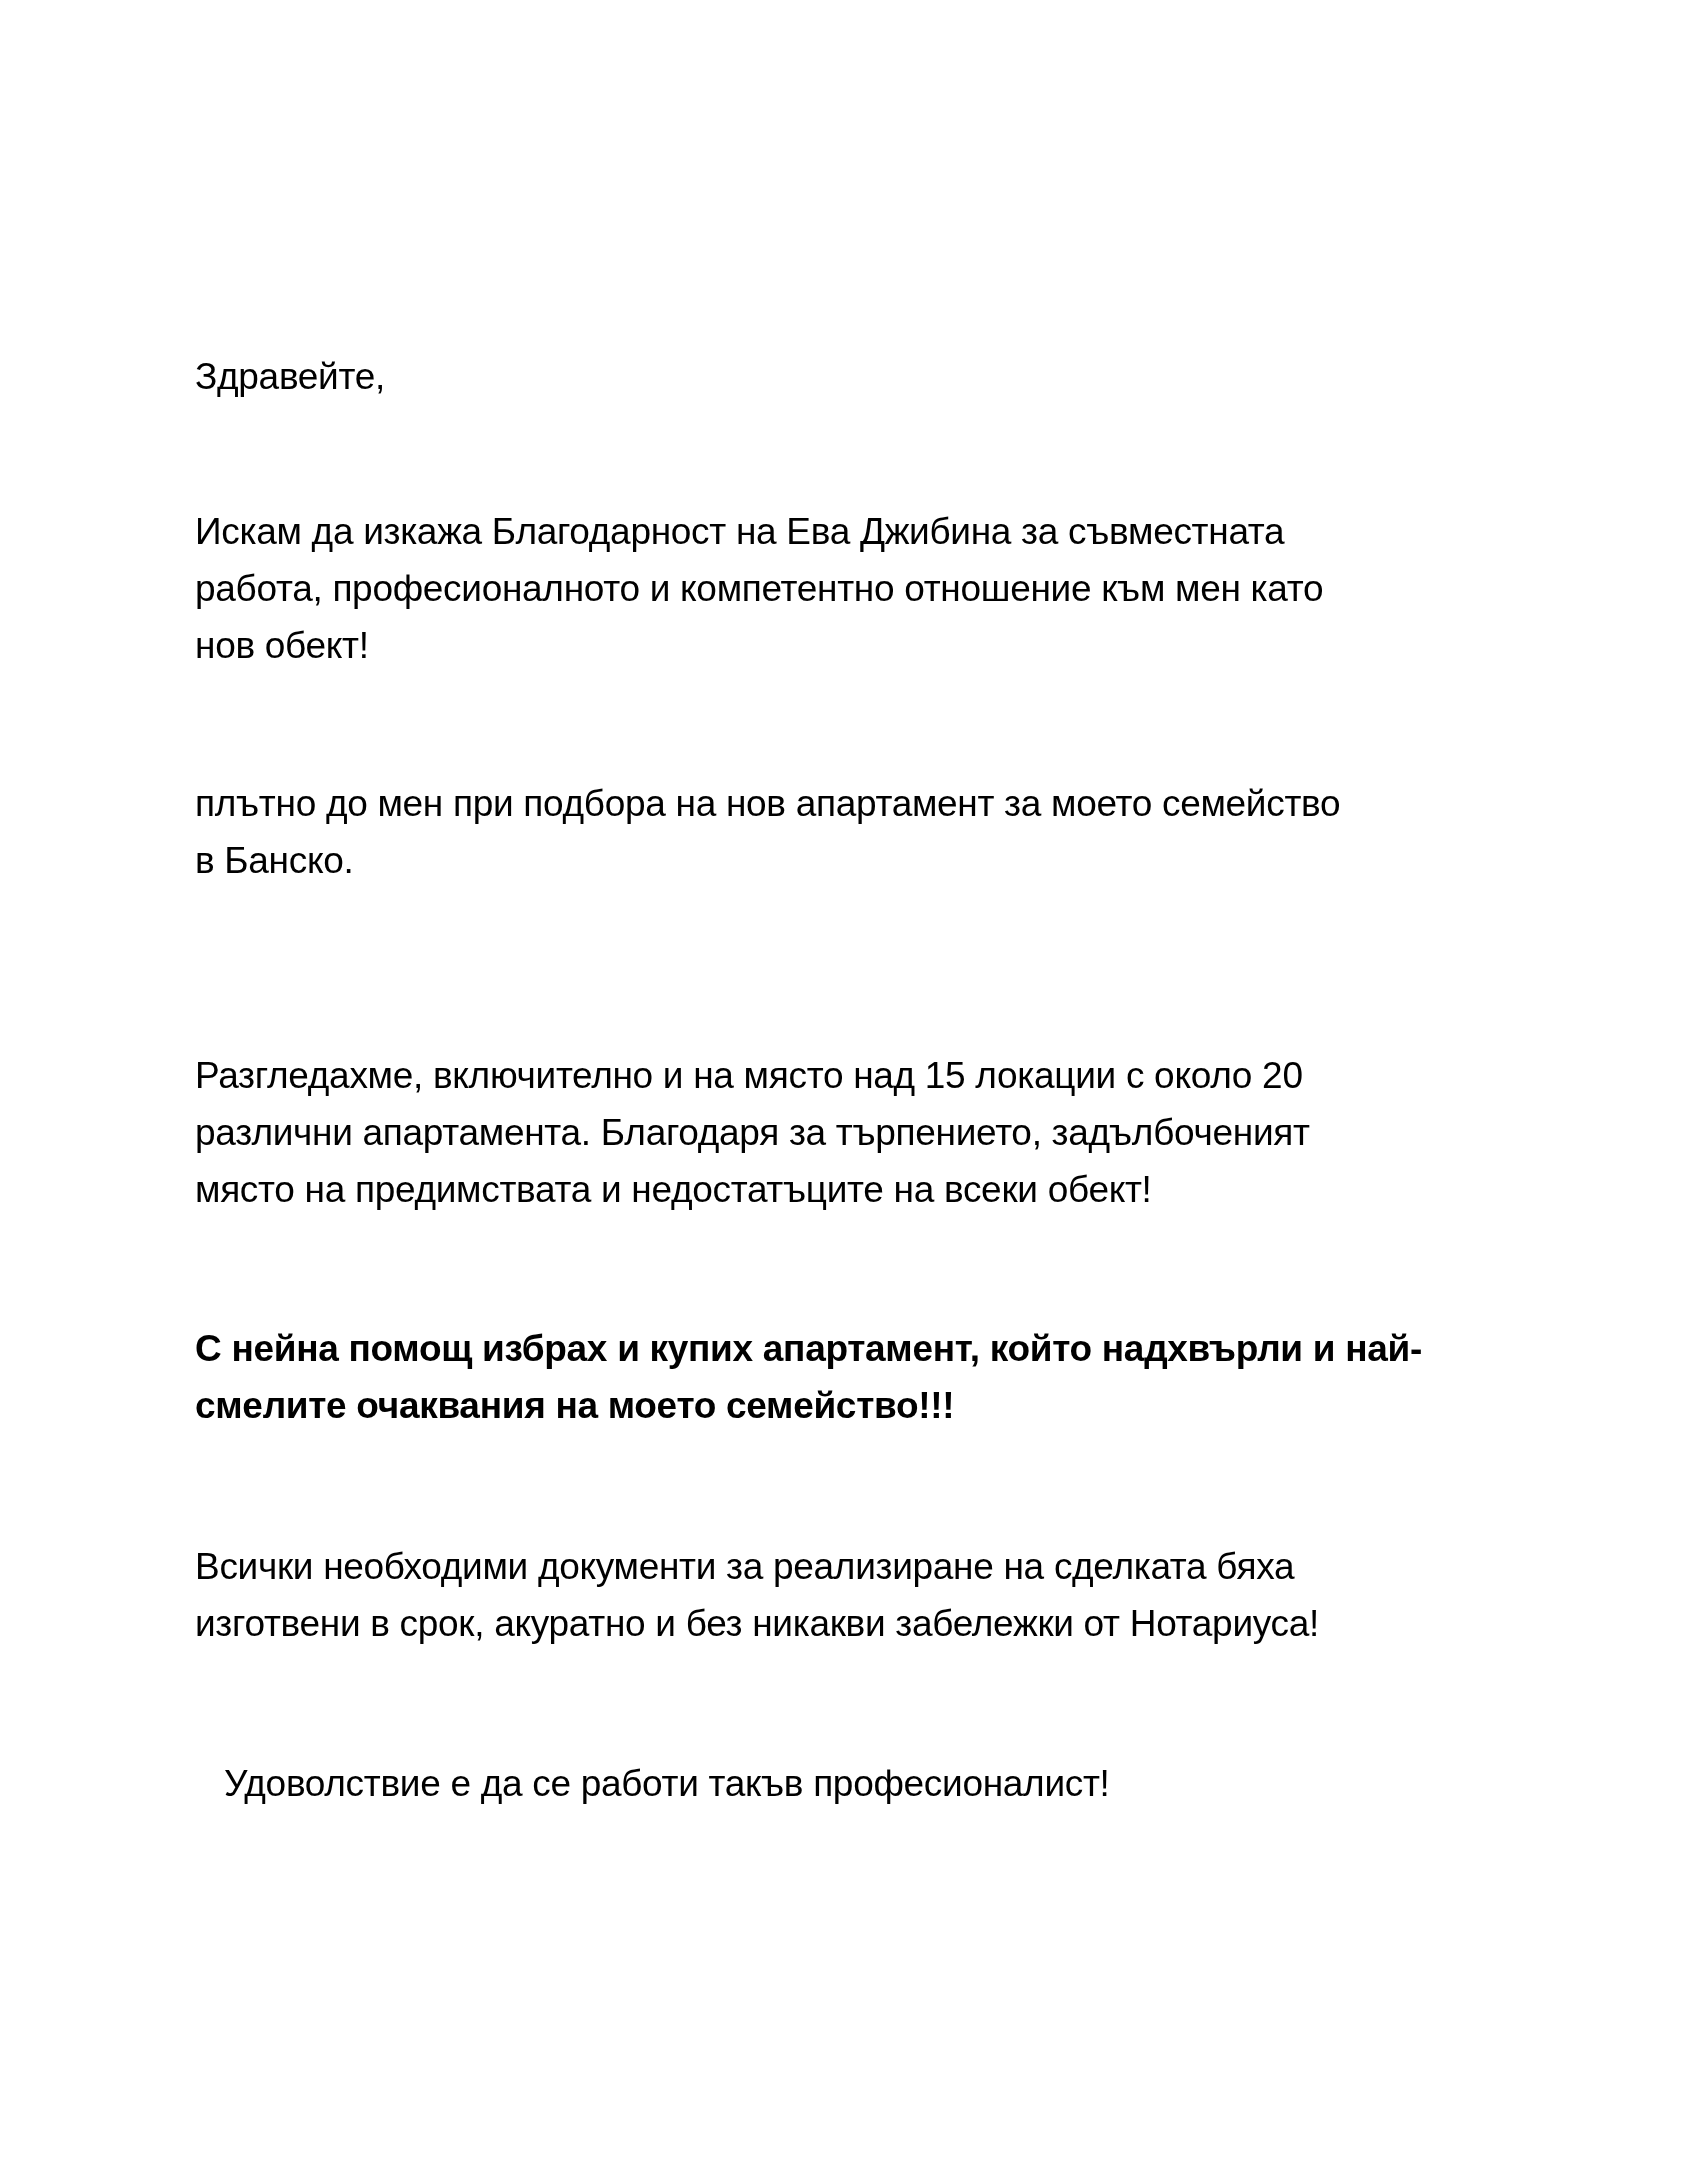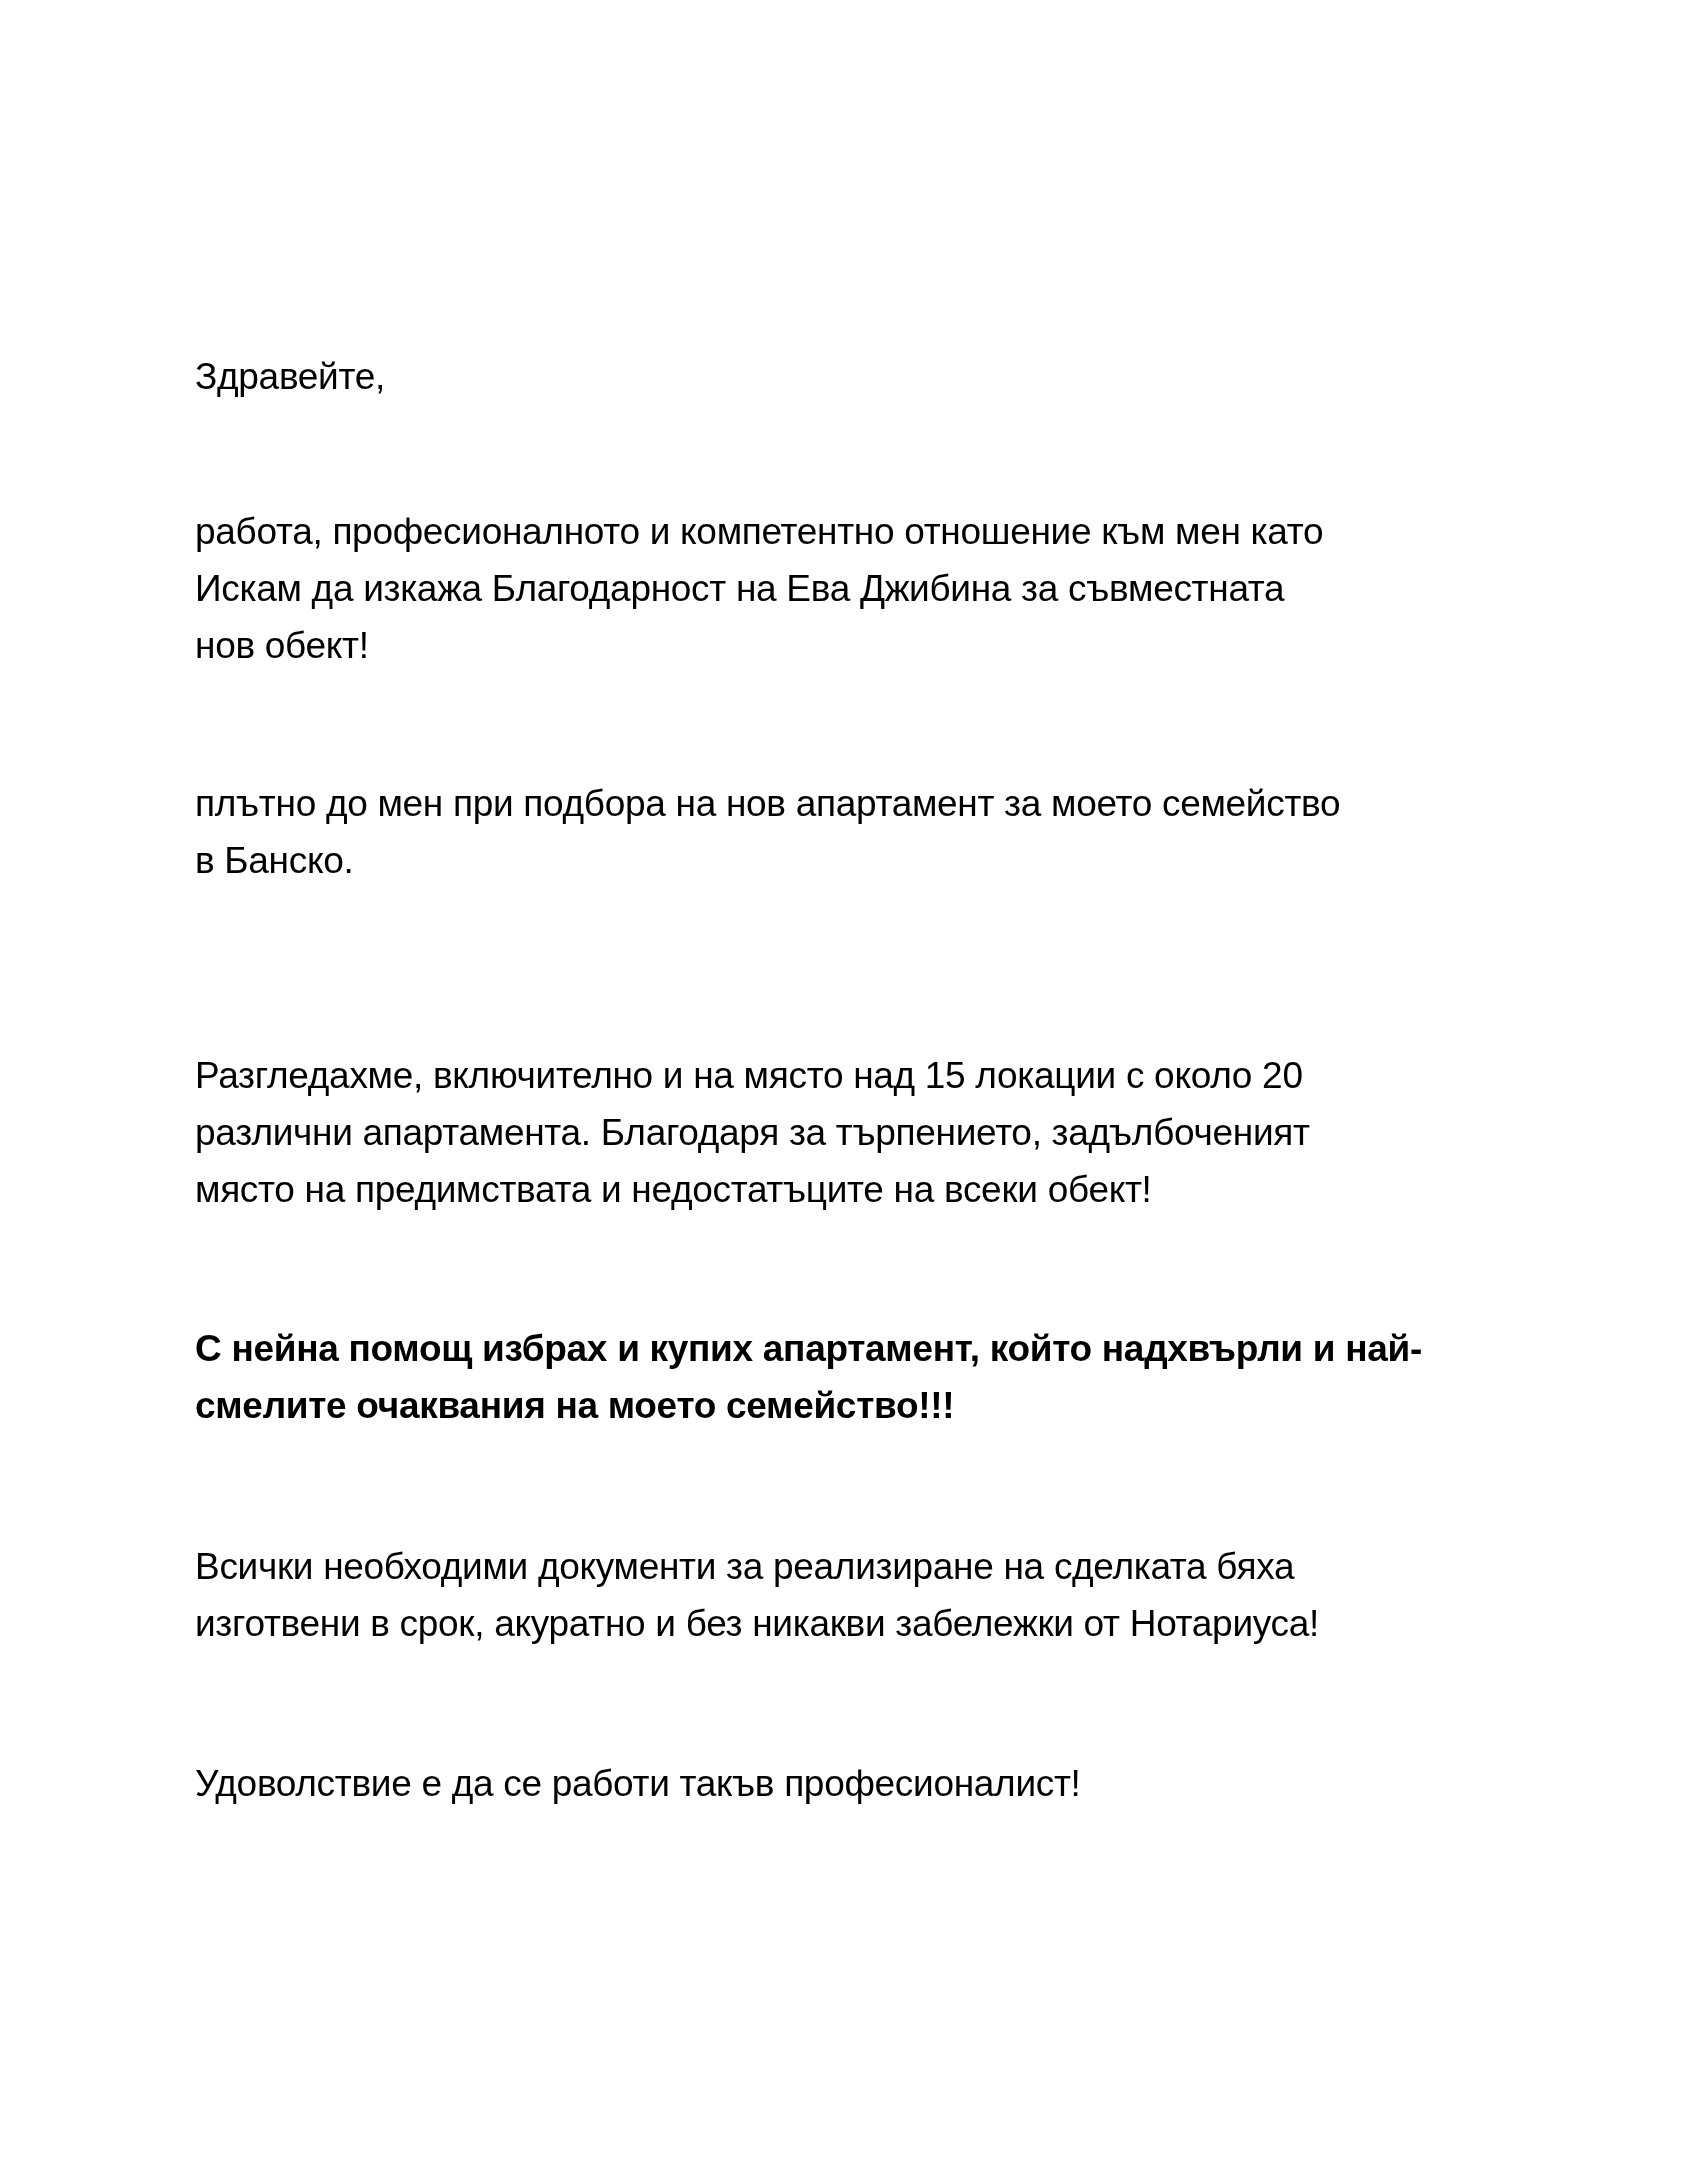--- a/index.html
+++ b/index.html
@@ -36,34 +36,34 @@
     .line {
       display: block;
       white-space: nowrap;
     }
     #p-greeting { top: 348px; }
     #p-1 { top: 503px; }
     #p-2 { top: 775px; }
     #p-3 { top: 1047px; }
     #p-4 { top: 1320px; font-weight: bold; }
     #p-5 { top: 1538px; }
-    #p-6 { top: 1755px; }
+    #p-6 { top: 1755px; margin-left: 29px; }
   </style>
 </head>
 <body>
 
 <div class="page">
 
   <p class="para" id="p-greeting">
     <span class="line">Здравейте,</span>
   </p>
 
   <p class="para" id="p-1">
+    <span class="line">Искам да изкажа Благодарност на Ева Джибина за съвместната</span>
     <span class="line">работа, професионалното и компетентно отношение към мен като</span>
-    <span class="line">Искам да изкажа Благодарност на Ева Джибина за съвместната</span>
     <span class="line">нов обект!</span>
   </p>
 
   <p class="para" id="p-2">
     <span class="line">плътно до мен при подбора на нов апартамент за моето семейство</span>
     <span class="line">в Банско.</span>
   </p>
 
   <p class="para" id="p-3">
     <span class="line">Разгледахме, включително и на място над 15 локации с около 20</span>

